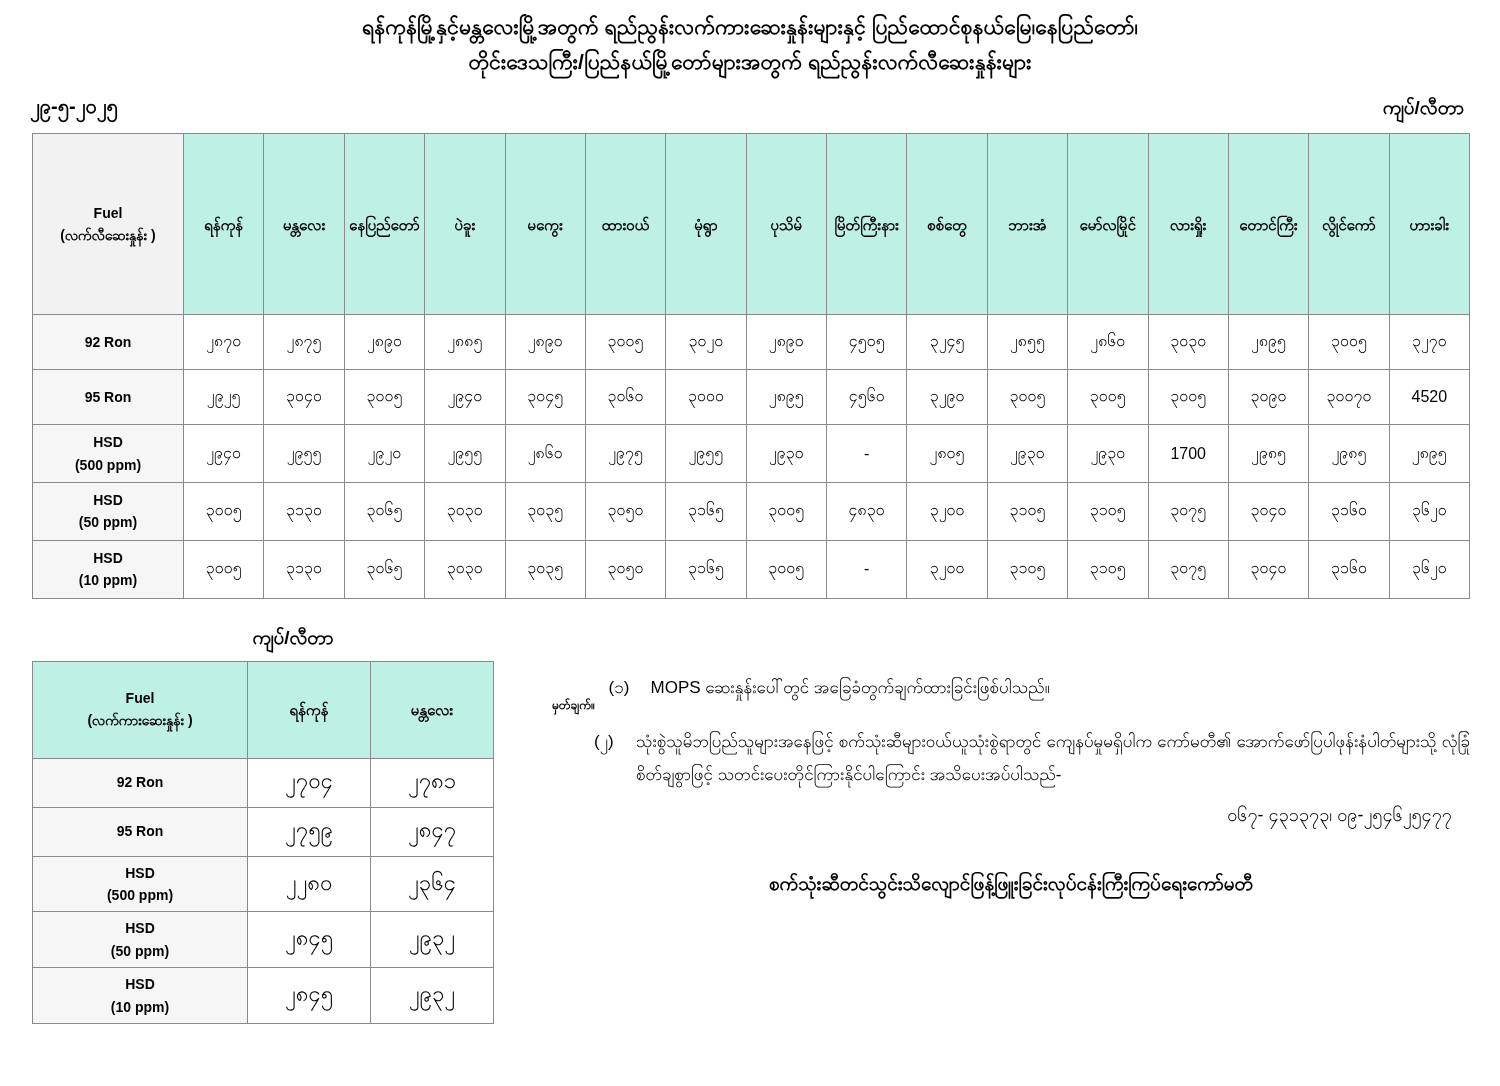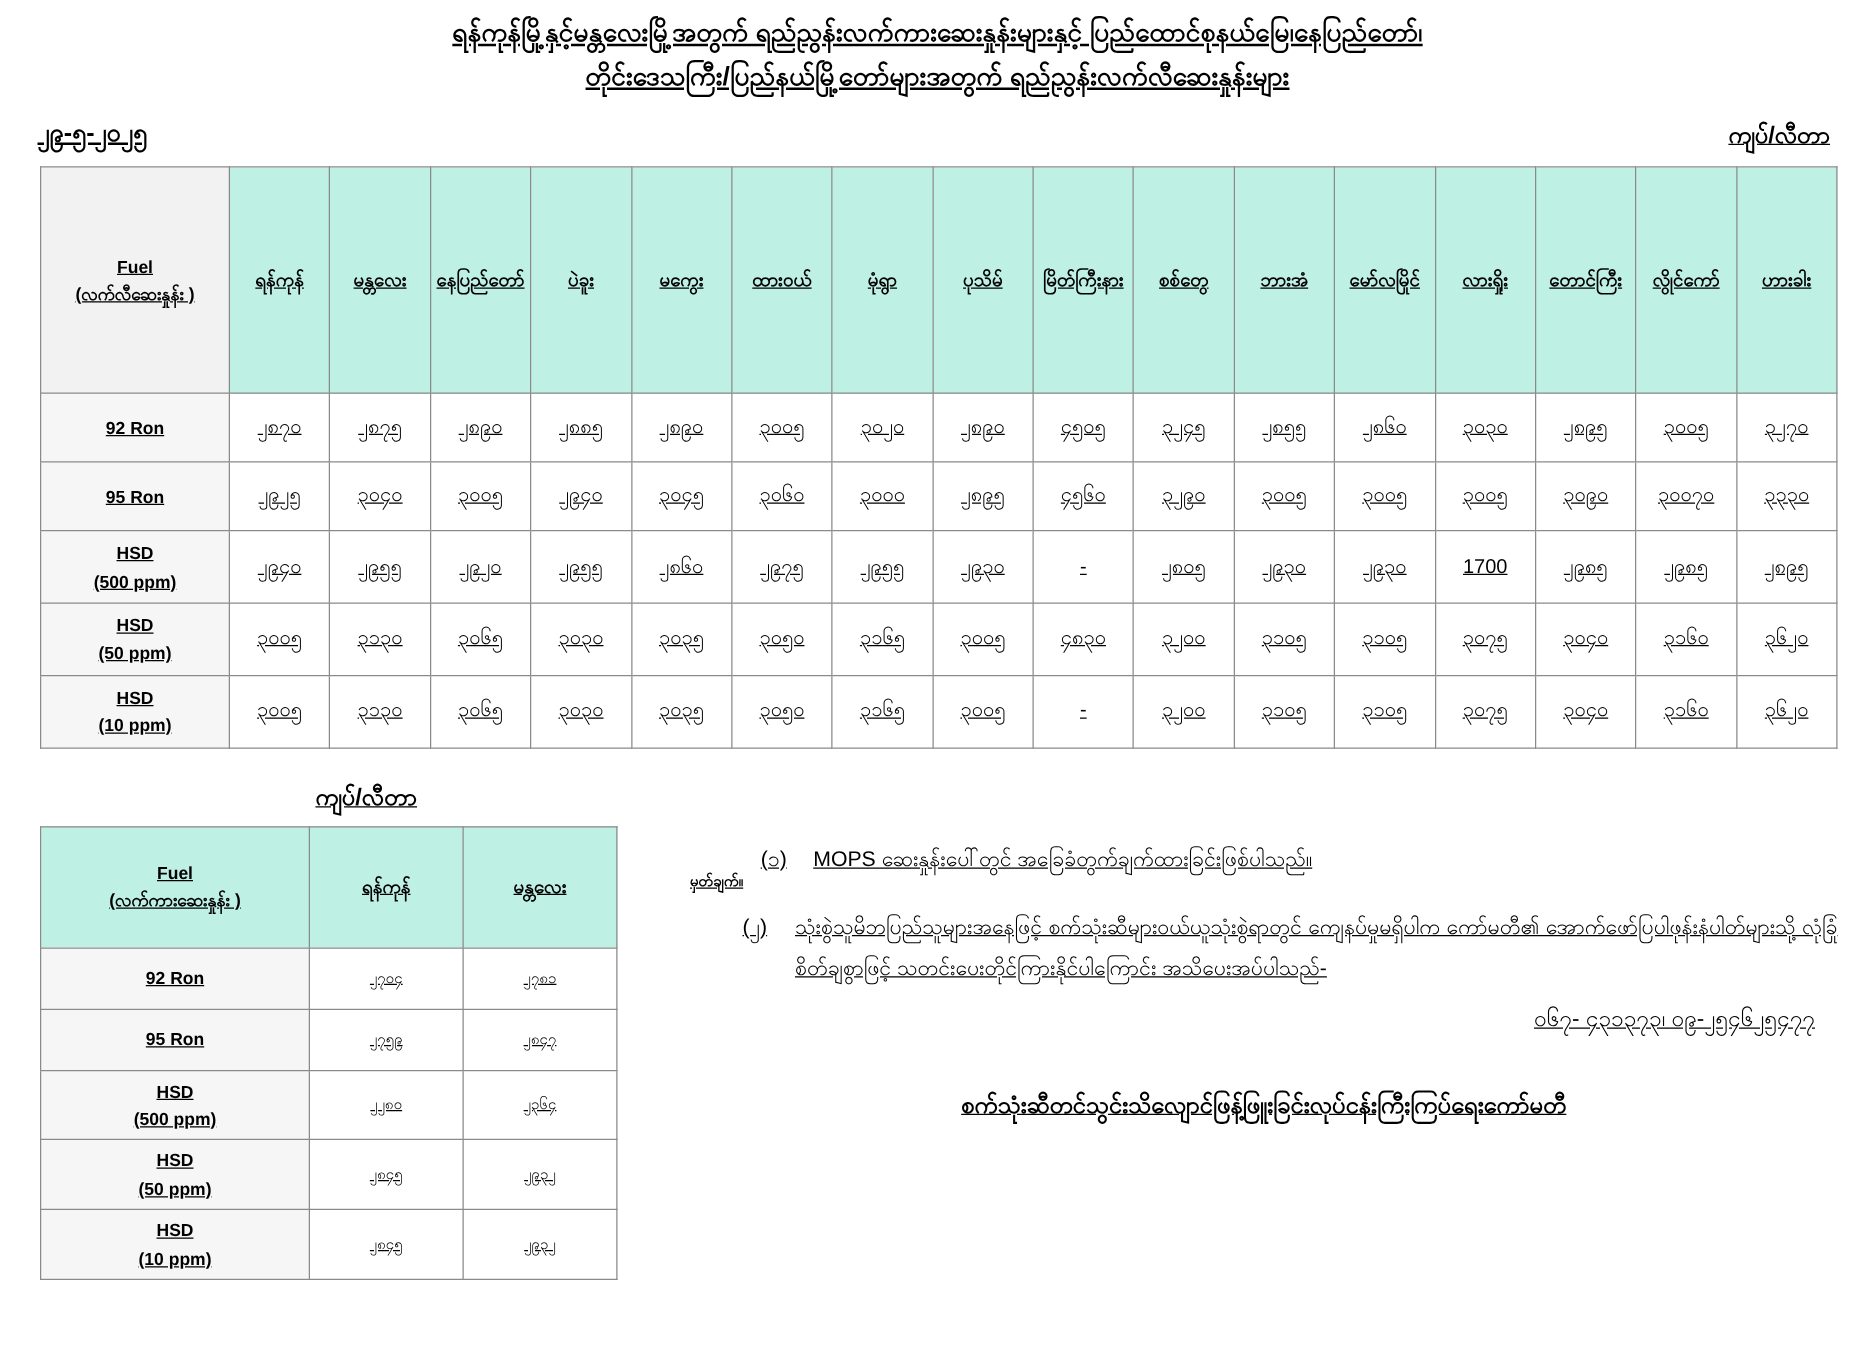--- a/index.html
+++ b/index.html
@@ -13,21 +13,20 @@
     font-family: "Liberation Sans", sans-serif;
     color: #000000;
     position: relative;
     overflow: hidden;
   }
   .page {
     position: relative;
     width: 1500px;
     height: 1086px;
     box-sizing: border-box;
-    text-decoration: underline;
   }
 
   
   .title-block {
     text-align: center;
     padding-top: 10px;
   }
   .title-line {
     font-size: 21px;
     font-weight: bold;
@@ -134,21 +133,21 @@
   }
   table.small thead th.fuelcol { width: 212px; }
   table.small tbody td.rowhead {
     background: #f6f6f6;
     font-size: 14px;
     font-weight: bold;
     line-height: 1.6;
     padding: 5px 2px;
   }
   table.small tbody td.val {
-    font-size: 12px;
+    font-size: 22px;
     height: 46px;
   }
 
   .lower-right {
     flex: 1 1 auto;
     padding-left: 50px;
     padding-top: 46px;
   }
   .note-row {
     display: flex;
@@ -264,21 +263,21 @@
           <td class="val">၃၀၆၀</td>
           <td class="val">၃၀၀၀</td>
           <td class="val">၂၈၉၅</td>
           <td class="val">၄၅၆၀</td>
           <td class="val">၃၂၉၀</td>
           <td class="val">၃၀၀၅</td>
           <td class="val">၃၀၀၅</td>
           <td class="val">၃၀၀၅</td>
           <td class="val">၃၀၉၀</td>
           <td class="val">၃၀၀၇၀</td>
-          <td class="val">၃၃၃၀</td>
+          <td class="val">4520</td>
         </tr>
         <tr>
           <td class="rowhead">
             <span class="rh-l1">HSD</span>
             <span class="rh-l2">(500 ppm)</span>
           </td>
           <td class="val">၂၉၄၀</td>
           <td class="val">၂၉၅၅</td>
           <td class="val">၂၉၂၀</td>
           <td class="val">၂၉၅၅</td>

